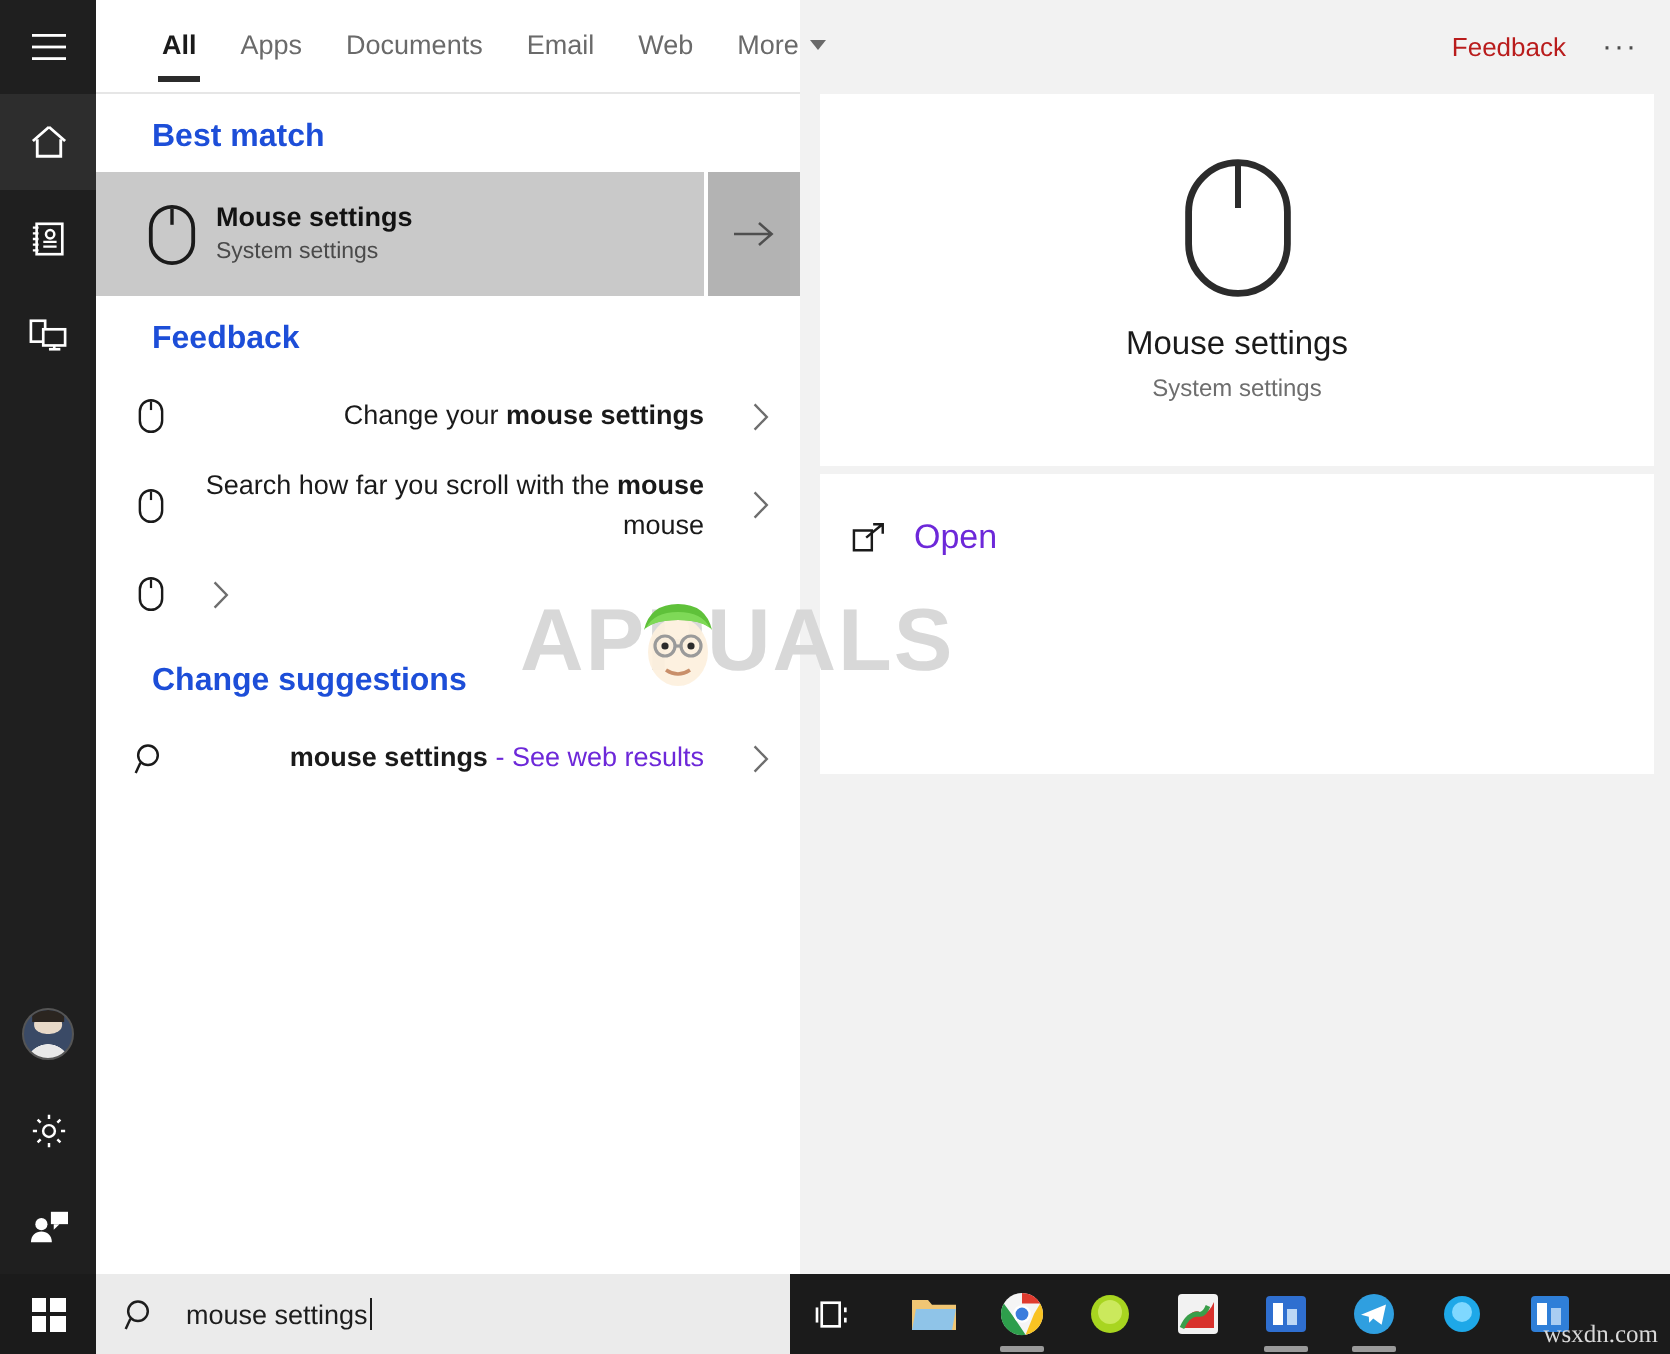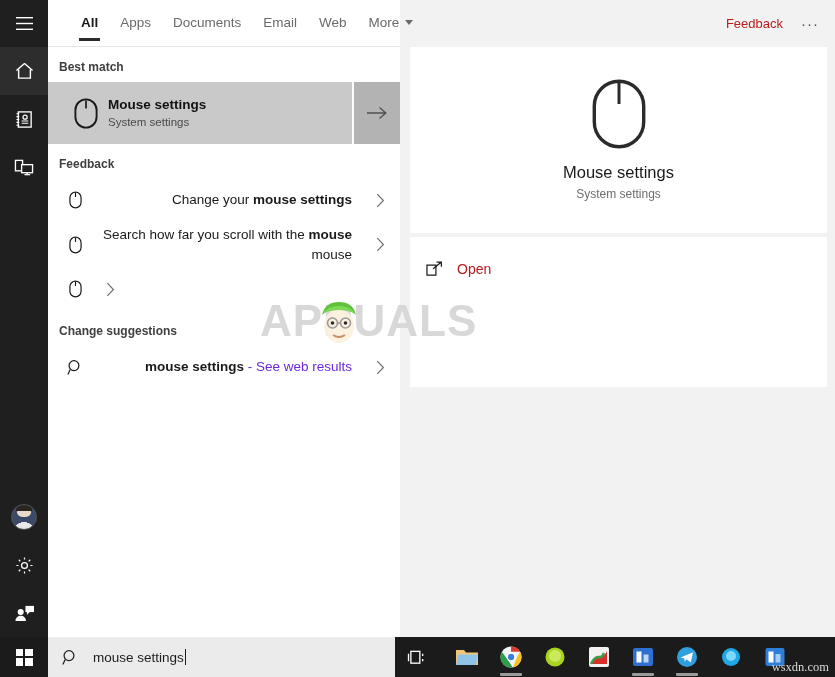--- a/index.html
+++ b/index.html
@@ -77,22 +77,22 @@
     content: ""; position: absolute;
     left: 9px; right: 9px; bottom: 5px; height: 3px; background: #2b2b2b;
   }
   .tab .caret {
     display: inline-block; margin-left: 6px;
     border-left: 4px solid transparent; border-right: 4px solid transparent;
     border-top: 5px solid #6a6a6a;
   }
 
   .section-label {
-    font-size: 12px; color: #404040; font-weight: bold;
-    padding: 13px 0 8px 11px;
+    font-size: 16px; color: #1d4ed8; font-weight: bold;
+    padding: 13px 0 8px 28px;
   }
 
   
   .best-row {
     display: flex; align-items: stretch;
     height: 62px; background: #c9c9c9;
     margin: 0;
   }
   .best-main {
     flex: 1 1 auto; display: flex; align-items: center; padding-left: 16px;
@@ -129,21 +129,21 @@
     display: flex; flex-direction: column;
     align-items: center; justify-content: center;
   }
   .preview-title { font-size: 16.5px; color: #1a1a1a; margin-top: 14px; }
   .preview-sub { font-size: 12px; color: #6e6e6e; margin-top: 5px; }
   .preview-actions {
     background: #ffffff; margin-top: 4px; height: 150px;
     padding: 20px 0 0 16px;
   }
   .action-row { display: flex; align-items: center; height: 24px; }
-  .action-label { font-size: 14px; color: #b91c1c; margin-left: 14px; text-align: center; }
+  .action-label { font-size: 17px; color: #6d28d9; margin-left: 14px; text-align: center; }
 
   
   .watermark {
     position: absolute; left: 260px; top: 296px;
     font-size: 44px; font-weight: bold; letter-spacing: 1px;
     color: #d8d8d8; pointer-events: none; user-select: none;
     z-index: 5;
   }
   .mascot {
     position: absolute; left: 311px; top: 293px;

